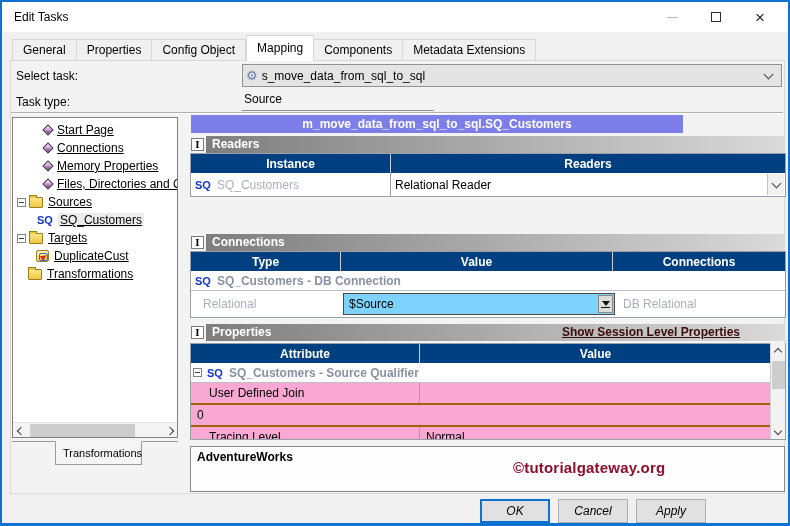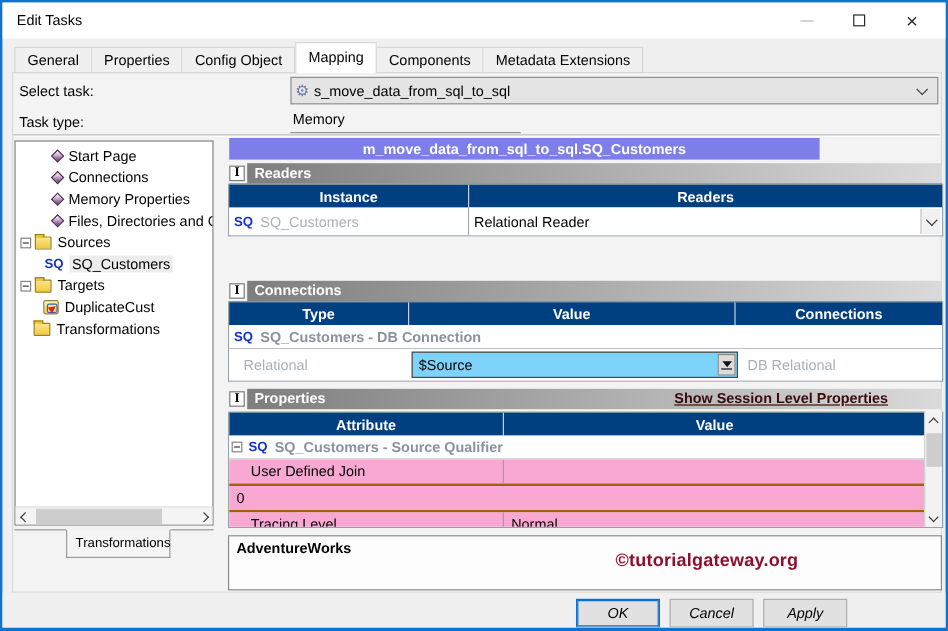--- a/index.html
+++ b/index.html
@@ -34,21 +34,21 @@
   .task-combo { position:absolute; left:240px; top:62px; width:540px; height:23px; background:#e4e4e4; border:1px solid #919191; display:flex; align-items:center; }
   .task-combo .gear { color:#6a7fae; font-size:13px; margin:0 4px 0 3px; line-height:13px; }
   .chev { width:7px; height:7px; border-right:1px solid #444; border-bottom:1px solid #444; transform:rotate(45deg); }
   .task-combo .chev { position:absolute; right:9px; top:6px; }
   .tasktype-val { position:absolute; left:240px; top:90px; width:192px; height:19px; border-bottom:1px solid #8f8f8f; padding-left:2px; }
   .hline { position:absolute; left:9px; top:110px; width:772px; height:2px; border-top:1px solid #b0b0b0; border-bottom:1px solid #fdfdfd; }
 
   
   .tree { position:absolute; left:10px; top:115px; width:166px; height:321px; background:#fff; border:1px solid #808080; overflow:hidden; padding-top:3px; }
   .trow { height:18px; display:flex; align-items:center; white-space:nowrap; }
-  .trow .tlabel { margin-left:5px; }
+  .trow .tlabel { margin-left:5px;text-decoration:underline; }
   .trow .tlabel.sel { background:#ececec; padding:0 2px; }
   .exp { width:9px; height:9px; border:1px solid #848484; background:#fff; position:relative; margin-left:4px; flex:0 0 9px; }
   .exp::after { content:""; position:absolute; left:1px; top:3px; width:5px; height:1px; background:#3b3b3b; }
   .diamond { width:8px; height:8px; transform:rotate(45deg); background:linear-gradient(135deg,#ffffff 0%,#c9a8d2 45%,#5c3566 100%); border:1px solid #4a2747; margin-left:31px; flex:0 0 8px; }
   .folder { width:14px; height:11px; background:linear-gradient(#fbe588,#f0c940); border:1px solid #9c7f1d; border-radius:1px; position:relative; margin-left:3px; flex:0 0 14px; }
   .folder::before { content:""; position:absolute; left:-1px; top:-3px; width:6px; height:2px; background:#f0c940; border:1px solid #9c7f1d; border-bottom:none; }
   .sqmark { color:#1433cc; font-weight:bold; font-size:11px; margin-left:24px; }
   .tgt { width:13px; height:12px; margin-left:23px; background:linear-gradient(#fdf3b0,#f4cf4e); border:1px solid #97803a; border-radius:2px; position:relative; flex:0 0 13px; }
   .tgt::after { content:""; position:absolute; right:1px; top:3px; width:0; height:0; border-left:6px solid #d42b1e; border-top:3px solid transparent; border-bottom:3px solid transparent; transform:rotate(-35deg); }
   .tgt::before { content:""; position:absolute; left:2px; top:2px; width:7px; height:6px; border:1px solid #3a63c4; border-radius:2px; }
@@ -146,21 +146,21 @@
 
   <div class="content-bg"></div>
 
   <div class="lbl" style="left:14px; top:67px;">Select task:</div>
   <div class="task-combo">
     <span class="gear">⚙</span>
     <span>s_move_data_from_sql_to_sql</span>
     <span class="chev"></span>
   </div>
   <div class="lbl" style="left:14px; top:93px;">Task type:</div>
-  <div class="tasktype-val">Memory</div>
+  <div class="tasktype-val">Source</div>
   <div class="hline"></div>
 
   <div class="tree">
     <div class="trow">
       <span class="diamond"></span>
       <span class="tlabel">Start Page</span>
     </div>
     <div class="trow">
       <span class="diamond"></span>
       <span class="tlabel">Connections</span>

